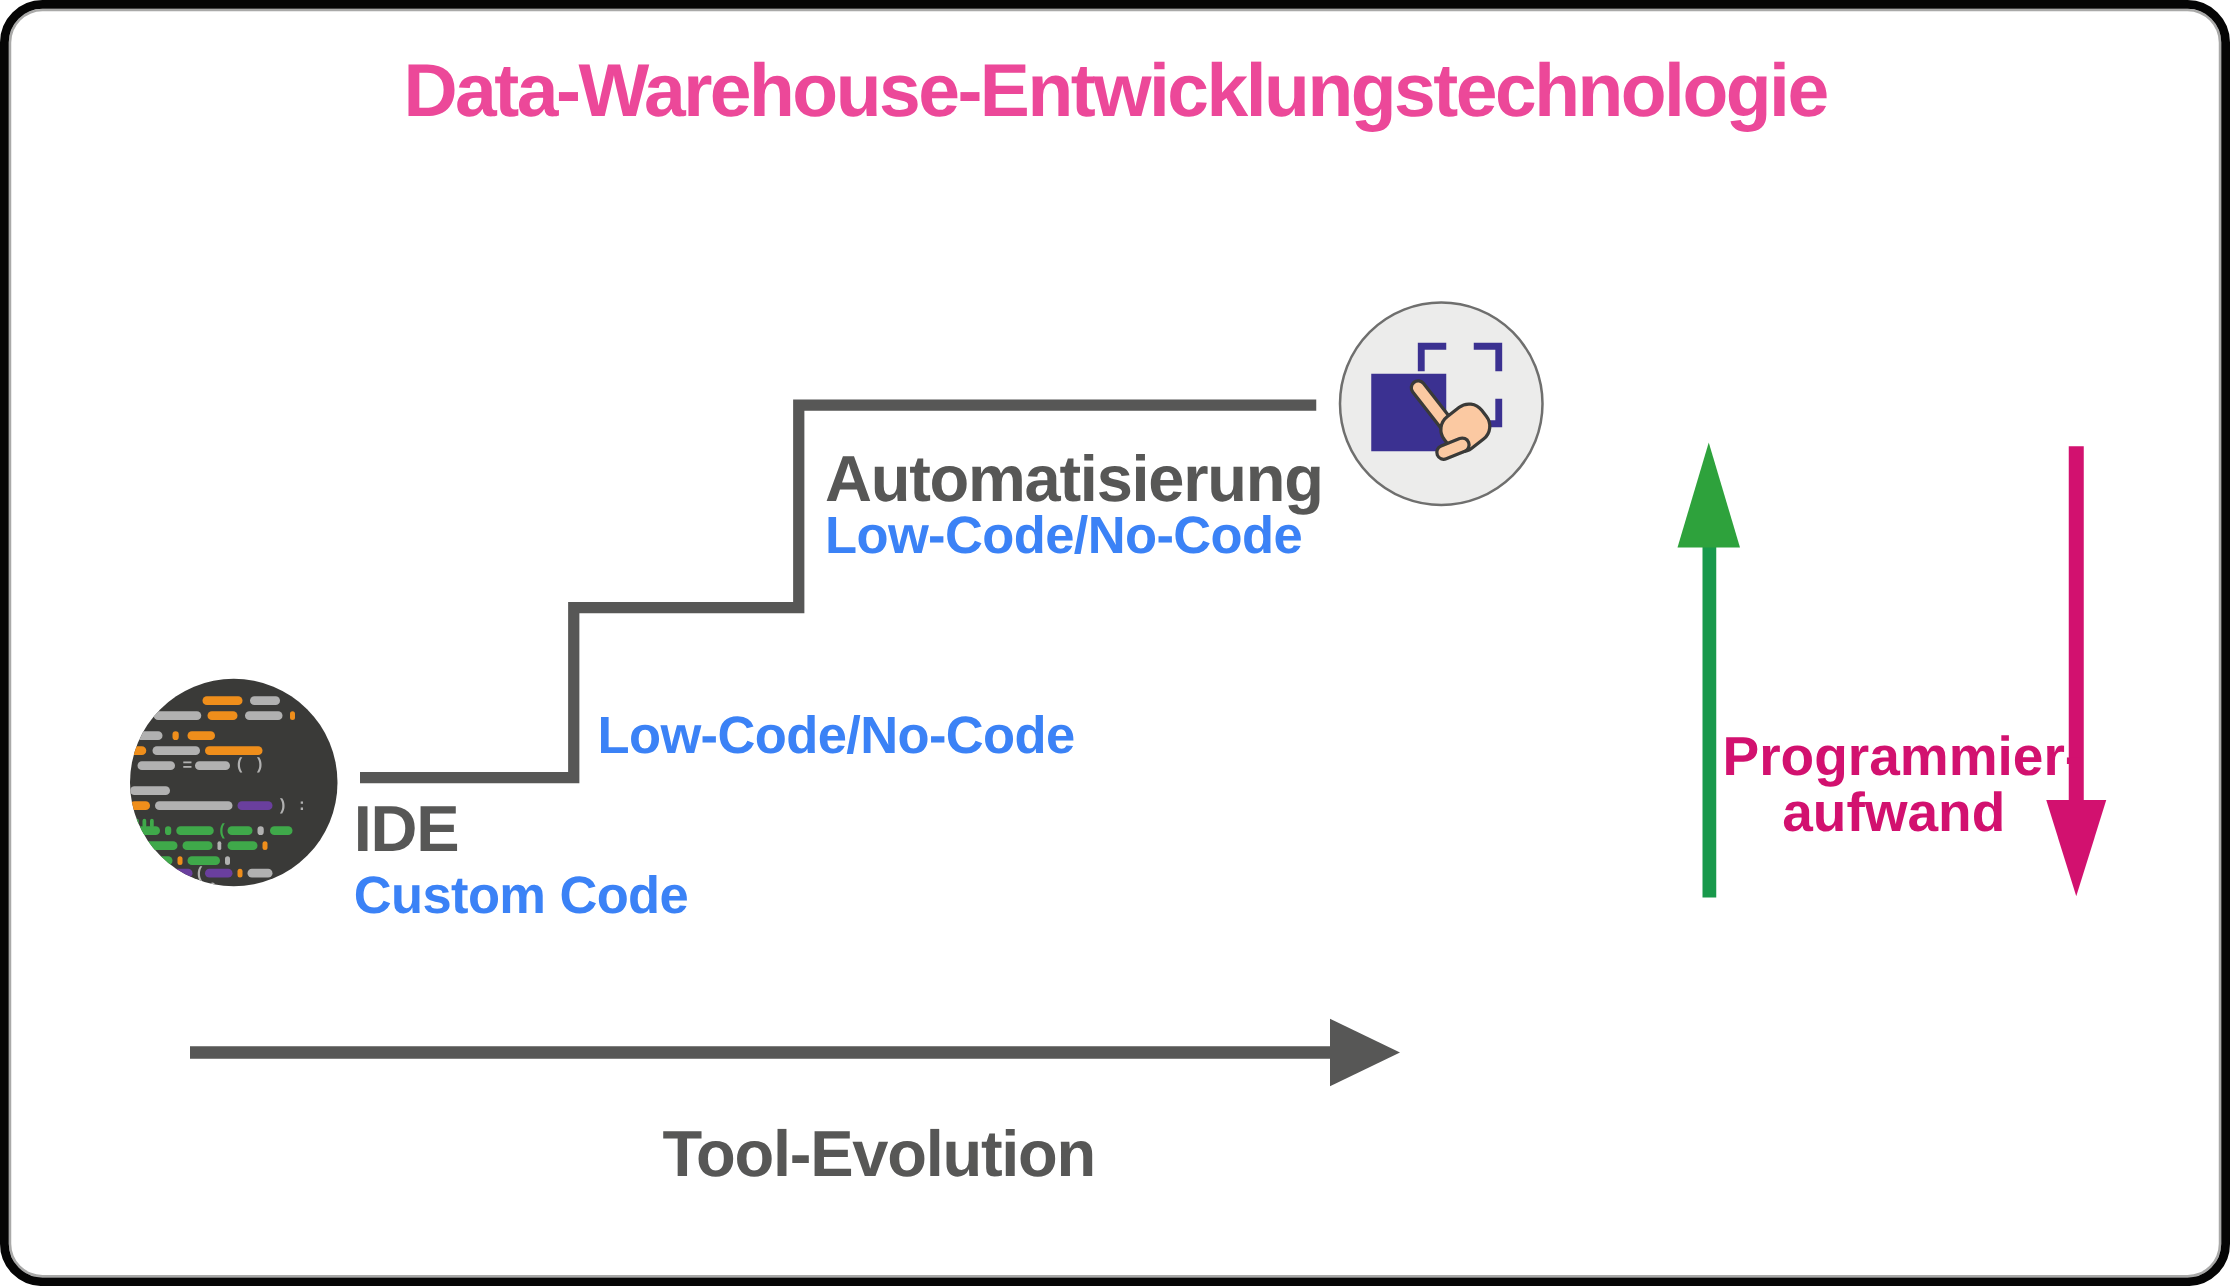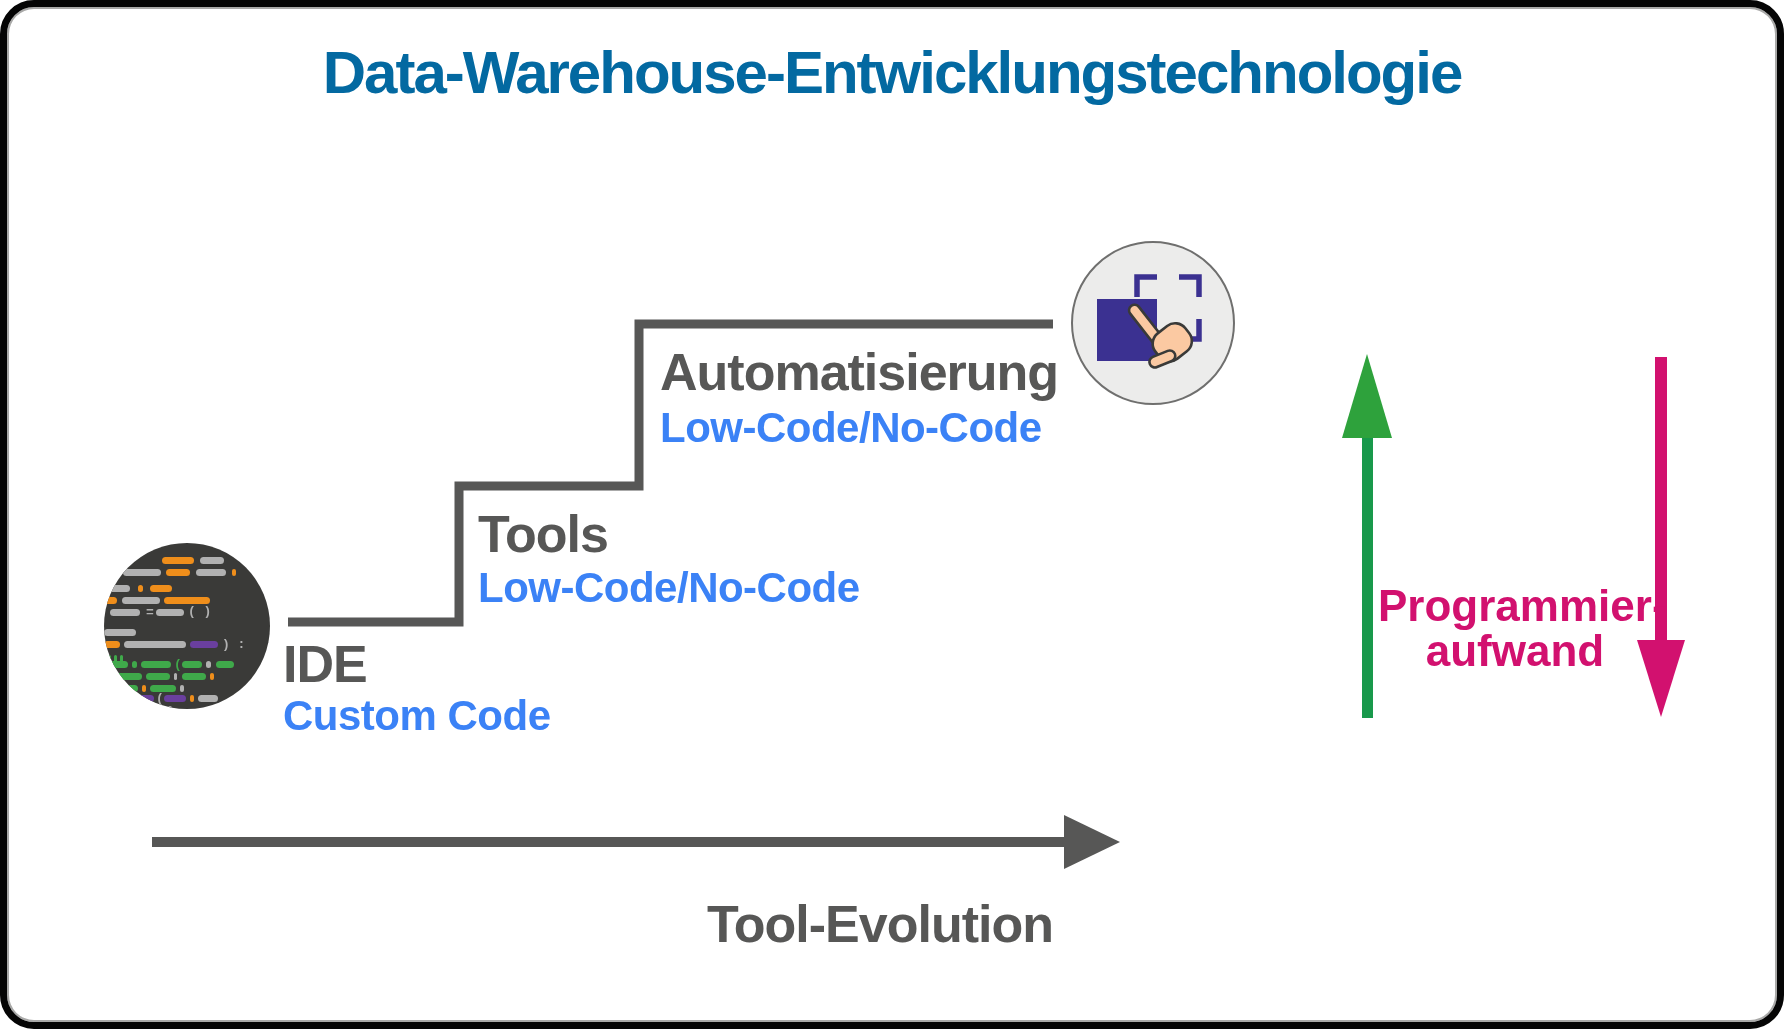--- a/index.html
+++ b/index.html
@@ -10,27 +10,27 @@
   }
   .frame{
     position:absolute;left:0;top:0;right:0;bottom:0;
     border:7px solid #050505;border-radius:34px;
     box-shadow:inset 0 0 0 2px #a9a9a8;
     pointer-events:none;
   }
   .title{
     position:absolute;left:0;right:0;top:38px;margin:0;
     text-align:center;font-size:60px;font-weight:700;letter-spacing:-2px;
-    color:#0369a1;
+    color:#ec4899;
   }
   svg.shapes{position:absolute;left:0;top:0;}
   .step-label{position:absolute;color:#575756;font-weight:700;font-size:52px;letter-spacing:-1px;white-space:nowrap;}
   .step-sub{position:absolute;color:#3b82f6;font-weight:700;font-size:42px;letter-spacing:-0.5px;white-space:nowrap;}
   .axis-label{
-    position:absolute;left:353px;top:894px;width:700px;text-align:right;
+    position:absolute;left:353px;top:894px;width:700px;text-align:center;
     color:#575756;font-weight:700;font-size:52px;letter-spacing:-1px;
   }
   .agility-label{
     position:absolute;left:1400px;top:410px;width:230px;text-align:center;
     color:#3caa38;font-weight:700;font-size:46px;
   }
   .effort-label{
     position:absolute;left:1378px;top:584px;width:274px;text-align:center;
     color:#d2116f;font-weight:700;font-size:44px;line-height:1.02;
   }
@@ -142,24 +142,23 @@
         <rect class="hand" x="-5.5" y="-42" width="11" height="48" rx="5.5" fill="#fbc9a2"></rect>
         <rect class="hand" x="-9" y="-4" width="38" height="32" rx="13" fill="#fbc9a2"></rect>
         <rect class="hand" x="-16" y="15" width="27" height="11" rx="5.5" transform="rotate(16)" fill="#fbc9a2"></rect>
       </g>
     </svg>
   </div>
 
   <div class="step-label" style="left:283px;top:634px;">IDE</div>
   <div class="step-sub" style="left:283px;top:692px;text-align:center;">Custom Code</div>
 
-  <div class="step-label" style="left:478px;top:504px;">Tools</div>
   <div class="step-sub" style="left:478px;top:564px;">Low-Code/No-Code</div>
 
-  <div class="step-label" style="left:660px;top:342px;">Automatisierung</div>
+  <div class="step-label" style="left:660px;top:354px;">Automatisierung</div>
   <div class="step-sub" style="left:660px;top:404px;">Low-Code/No-Code</div>
 
   <div class="axis-label">Tool-Evolution</div>
 
 
   <div class="effort-label">
     <div>Programmier-</div>
     <div>aufwand</div>
   </div>
 

